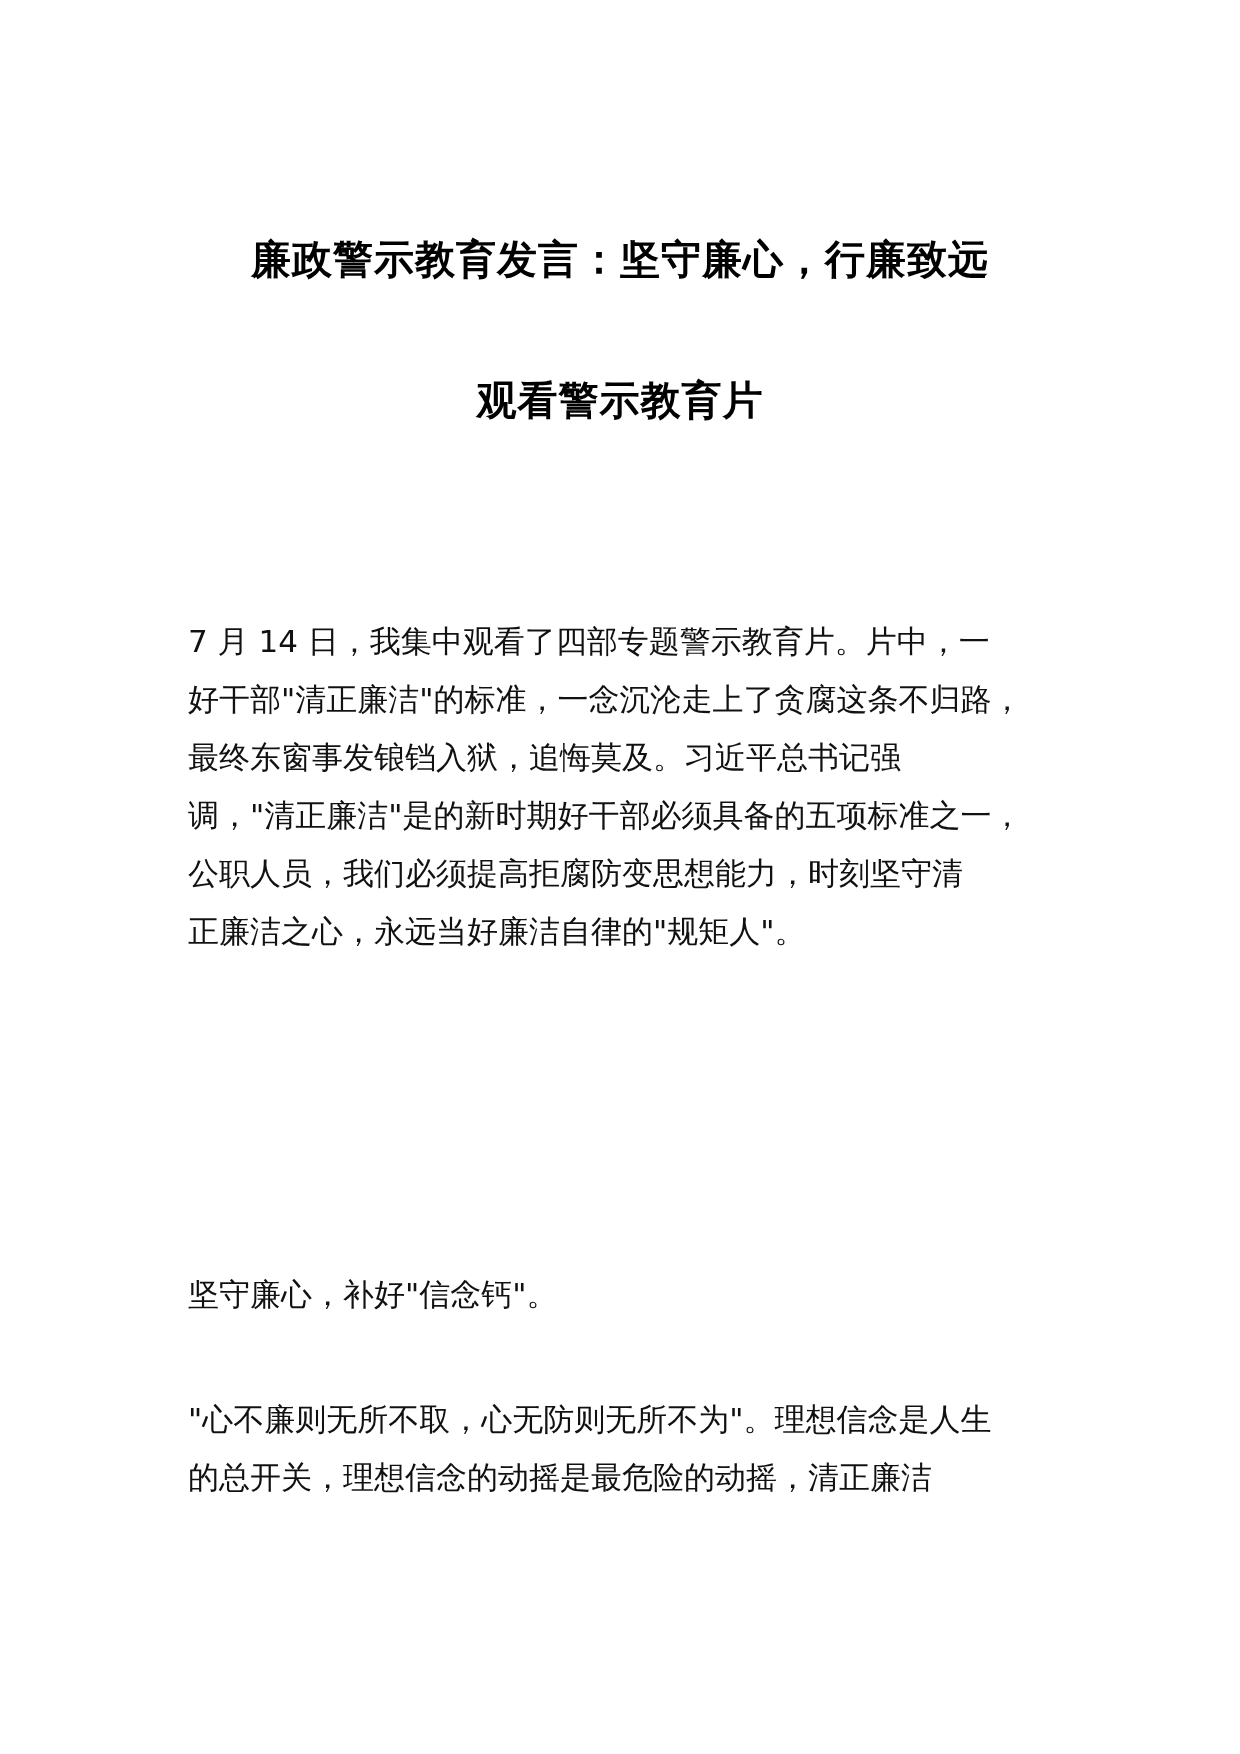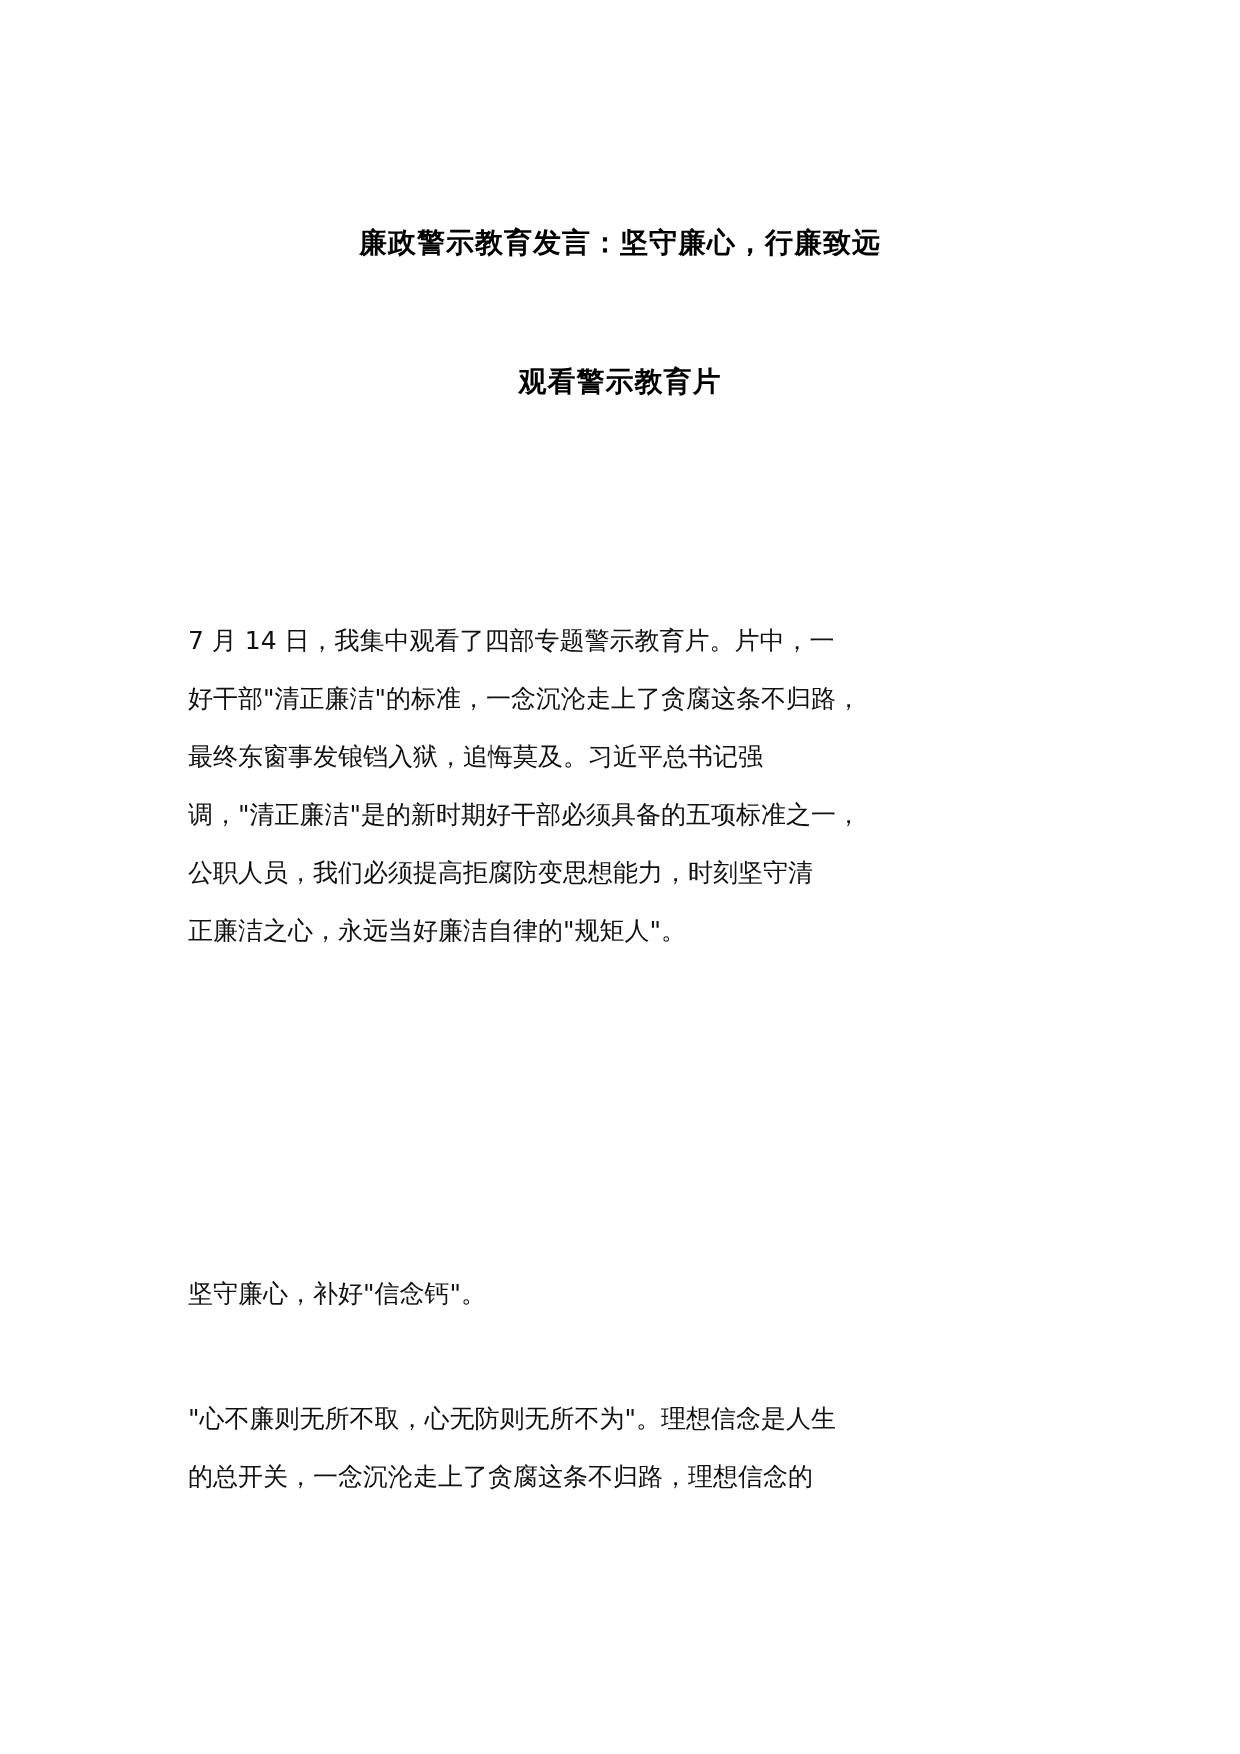--- a/index.html
+++ b/index.html
@@ -2,27 +2,27 @@
 <html><head>
 <meta charset="utf-8">
 <style>
   html, body { margin: 0; padding: 0; background: #ffffff; }
   body {
     width: 1240px; height: 1754px; position: relative; overflow: hidden;
     font-family: "DejaVu Sans", "Liberation Sans", sans-serif; color: #111111;
   }
   .title {
     position: absolute; left: 0; width: 1240px; text-align: center;
-    font-weight: bold; font-size: 28px; letter-spacing: 1px; color: #000;
+    font-weight: bold; font-size: 40px; letter-spacing: 1px; color: #000;
   }
   #title-main { top: 205px; }
   #title-sub { top: 340px; }
   .para {
     position: absolute; left: 188px; width: 900px;
-    font-size: 25px; line-height: 58px; margin: 0;
+    font-size: 31px; line-height: 58px; margin: 0;
   }
   .line { display: block; white-space: nowrap; }
   #p1 { top: 612px; }
   #p2 { top: 1265px; }
   #p3 { top: 1390px; }
 </style>
 </head>
 <body>
 
 <h1 class="title" id="title-main">廉政警示教育发言：坚守廉心，行廉致远</h1>
@@ -36,14 +36,14 @@
   <span class="line">公职人员，我们必须提高拒腐防变思想能力，时刻坚守清</span>
   <span class="line">正廉洁之心，永远当好廉洁自律的"规矩人"。</span>
 </p>
 
 <p class="para" id="p2">
   <span class="line">坚守廉心，补好"信念钙"。</span>
 </p>
 
 <p class="para" id="p3">
   <span class="line">"心不廉则无所不取，心无防则无所不为"。理想信念是人生</span>
-  <span class="line">的总开关，一念沉沦走上了贪腐这条不归路，理想信念的</span>
+  <span class="line">的总开关，理想信念的动摇是最危险的动摇，清正廉洁</span>
 </p>
 
 </body></html>

